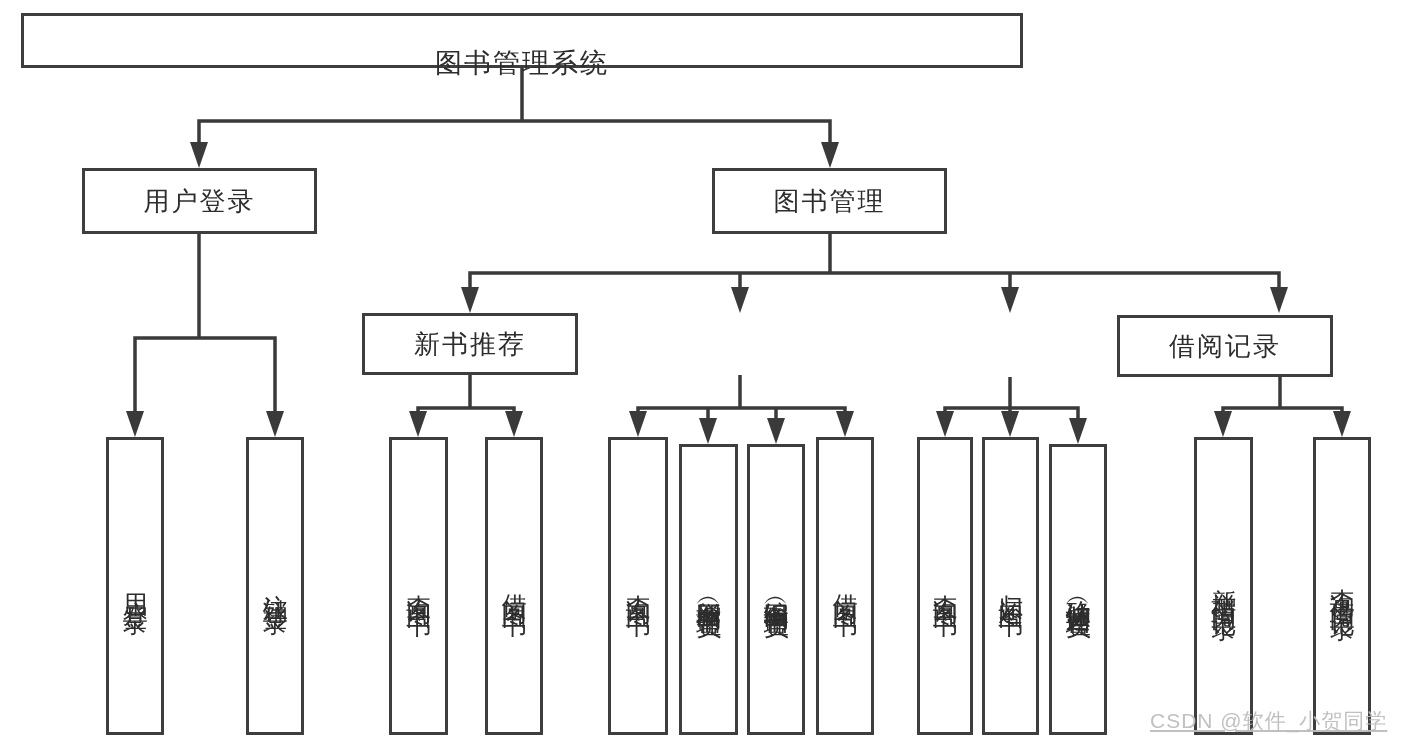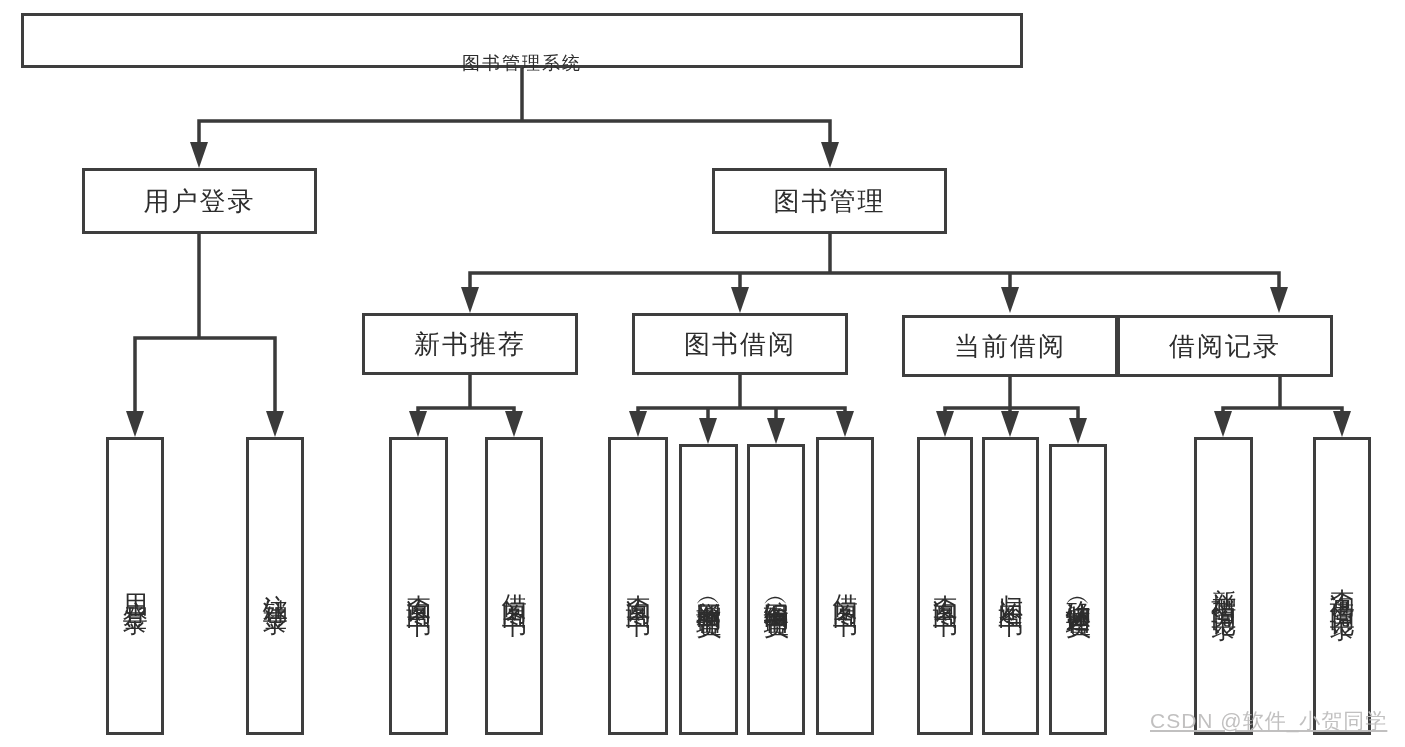--- a/index.html
+++ b/index.html
@@ -7,21 +7,21 @@
   .canvas{
     position:relative;width:1405px;height:747px;background:#ffffff;overflow:hidden;
   }
   svg.connectors{position:absolute;left:0;top:0;z-index:0;}
   .node{
     position:absolute;box-sizing:border-box;background:#ffffff;
     border:3px solid #3e3e3e;display:flex;align-items:center;justify-content:center;
     color:#2d2d2d;z-index:1;
   }
   .h-label{font-size:26px;letter-spacing:2px;white-space:nowrap;}
-  .root .h-label{font-size:18px;margin-top:44px;}
+  .root .h-label{font-size:27px;margin-top:44px;}
   .v-label{
     writing-mode:vertical-rl;text-orientation:mixed;
     font-size:25px;letter-spacing:6px;line-height:1.1;white-space:nowrap;
   }
   .v-label.tight{letter-spacing:2px;}
   .watermark{
     position:absolute;left:1150px;top:707px;z-index:2;
     font-size:21px;color:rgba(190,189,189,0.95);letter-spacing:1px;white-space:nowrap;text-decoration:underline;
   }
 </style>
@@ -89,26 +89,20 @@
   <div class="node" style="left:82px;top:168px;width:235px;height:66px">
     <span class="h-label">用户登录</span>
   </div>
   <div class="node" style="left:712px;top:168px;width:235px;height:66px">
     <span class="h-label">图书管理</span>
   </div>
 
   <div class="node" style="left:362px;top:313px;width:216px;height:62px">
     <span class="h-label">新书推荐</span>
   </div>
-  <div class="node" style="left:632px;top:313px;width:216px;height:62px">
-    <span class="h-label">图书借阅</span>
-  </div>
-  <div class="node" style="left:902px;top:315px;width:216px;height:62px">
-    <span class="h-label">当前借阅</span>
-  </div>
   <div class="node" style="left:1117px;top:315px;width:216px;height:62px">
     <span class="h-label">借阅记录</span>
   </div>
 
   <div class="node" style="left:106px;top:437px;width:58px;height:298px">
     <span class="v-label">用户登录</span>
   </div>
   <div class="node" style="left:246px;top:437px;width:58px;height:298px">
     <span class="v-label">注销登录</span>
   </div>

